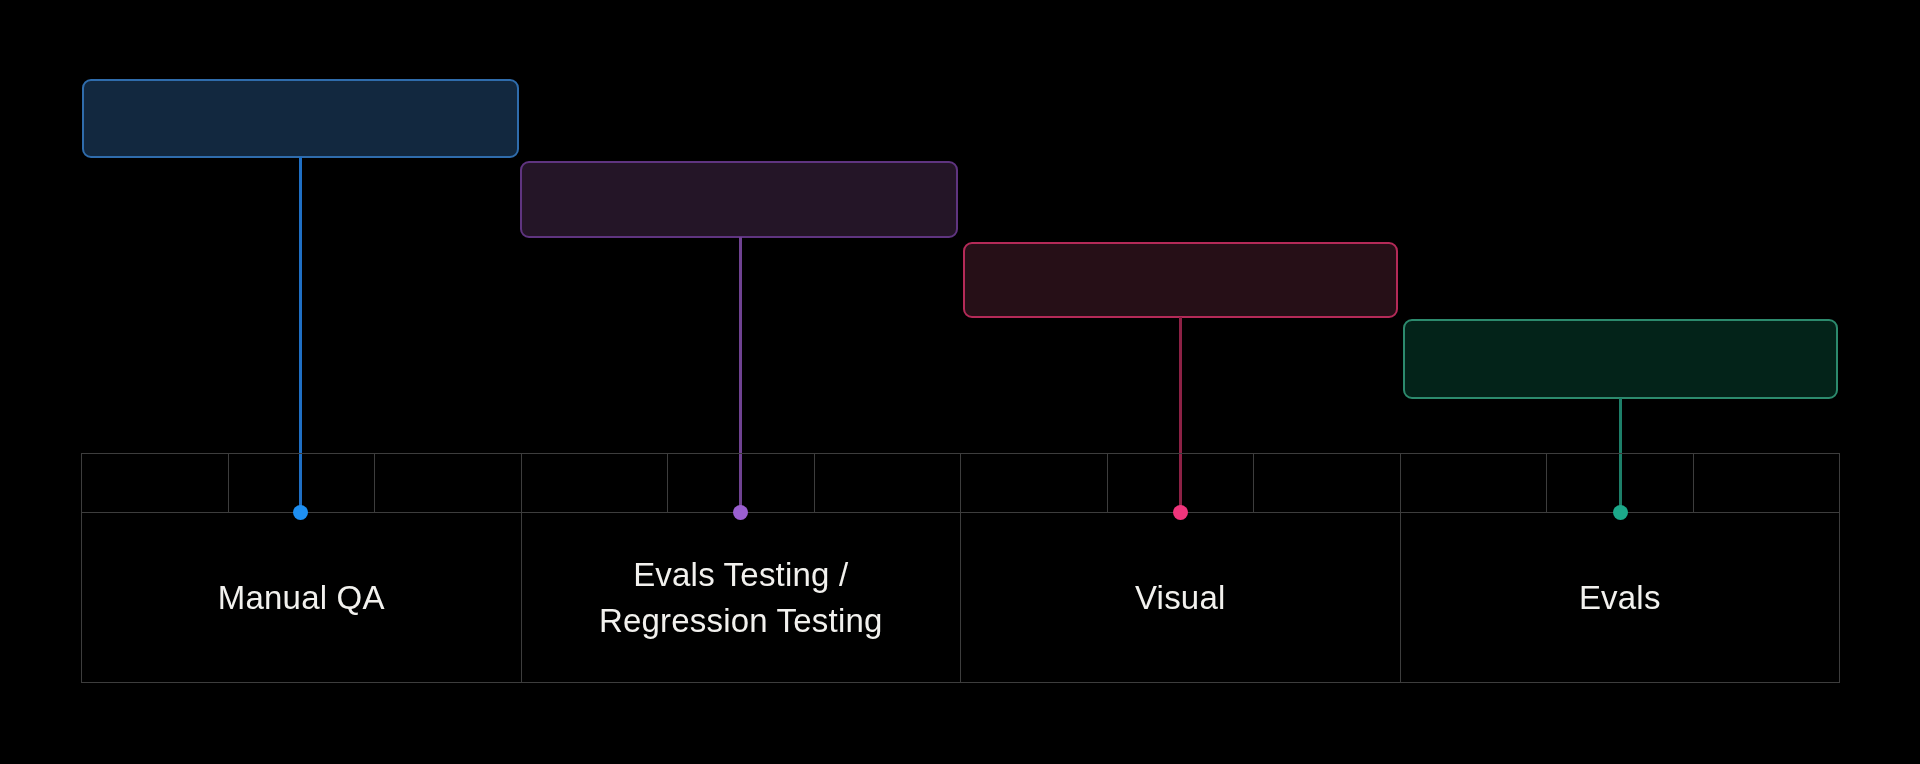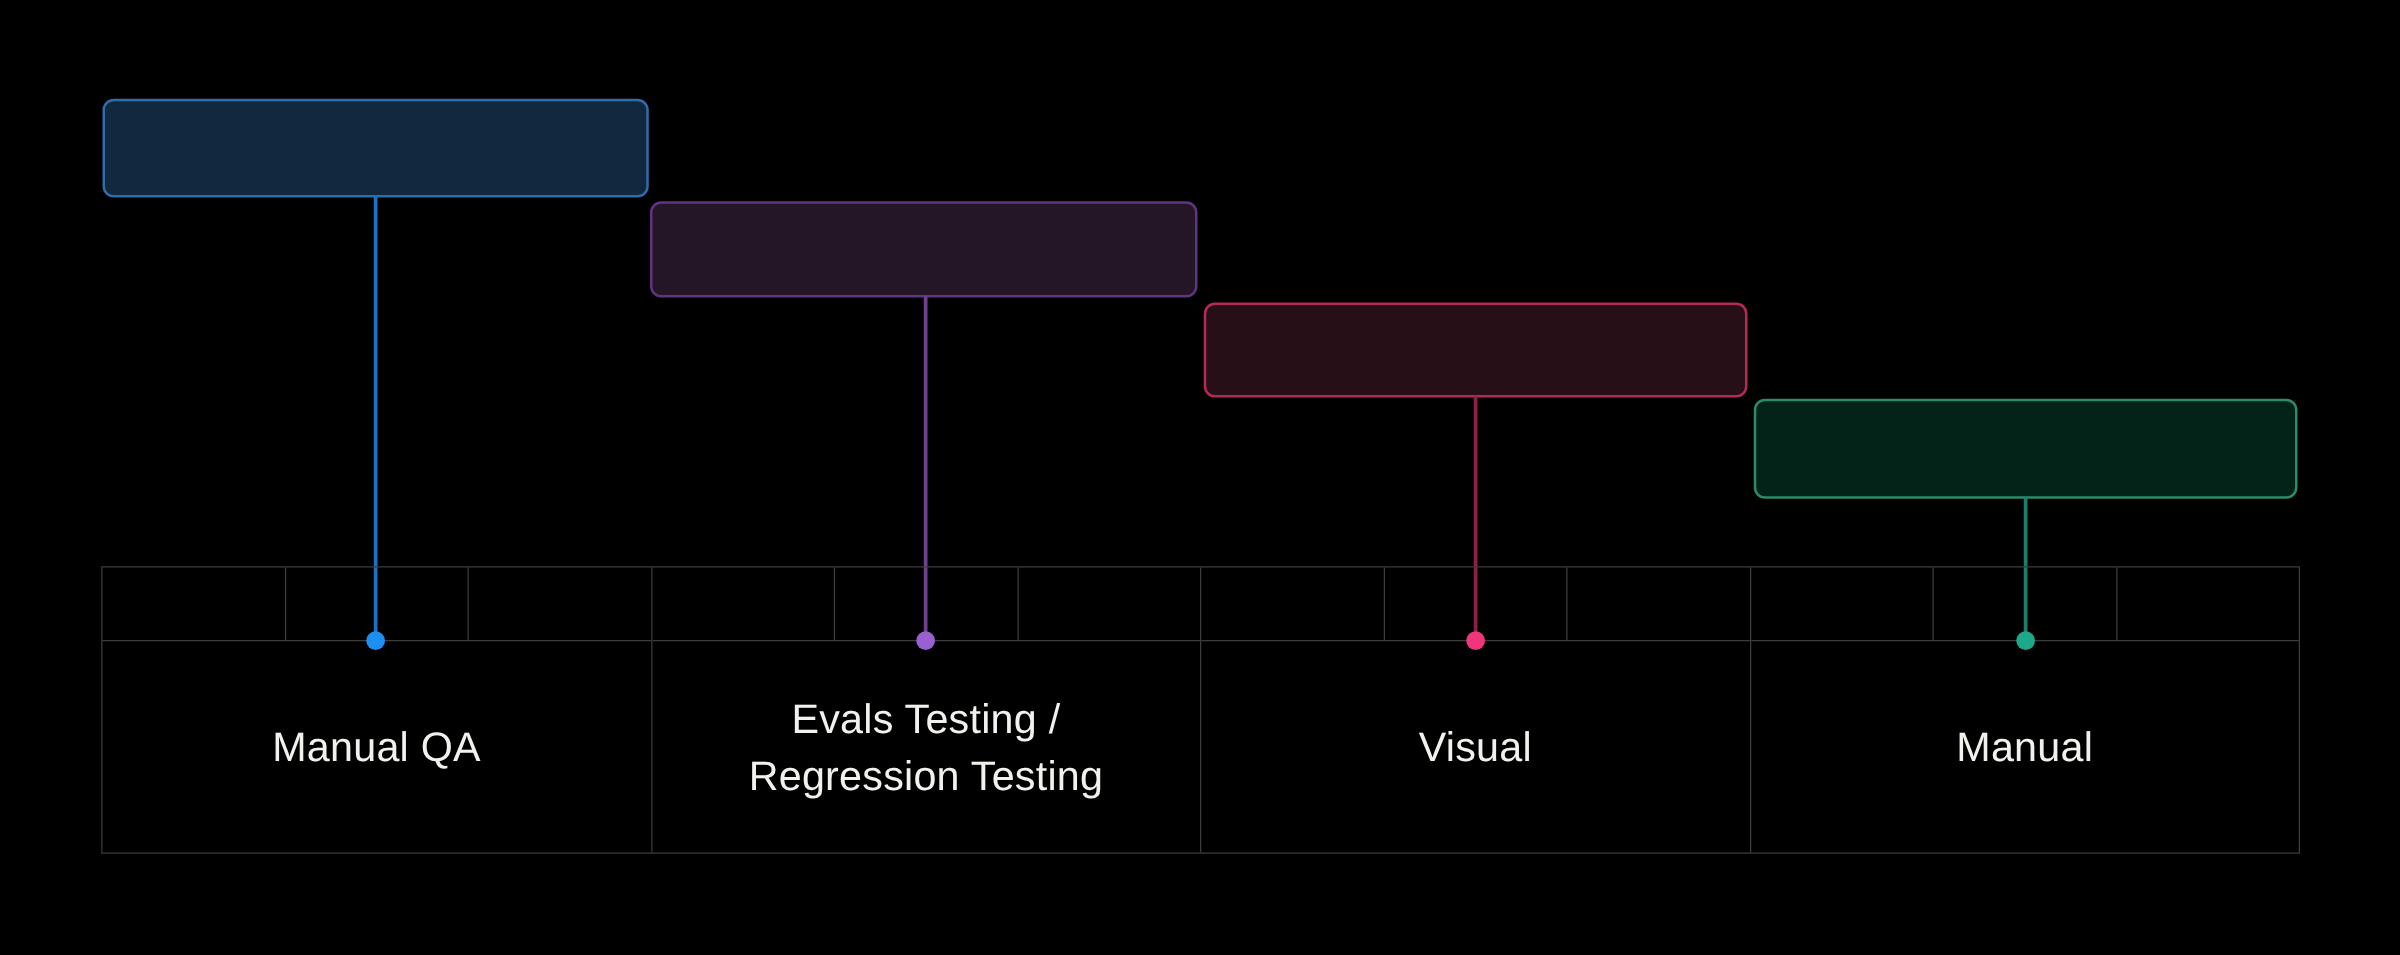--- a/index.html
+++ b/index.html
@@ -163,19 +163,19 @@
       </div>
     </div>
 
     <div class="section" style="--grid: #3d3d3d;">
       <div class="tick-row" style="--grid: #3d3d3d;">
         <div class="tick-cell" style="--grid: #3d3d3d;"></div>
         <div class="tick-cell" style="--grid: #3d3d3d;"></div>
         <div class="tick-cell" style="--grid: #3d3d3d;"></div>
       </div>
       <div class="label-cell" style="--text: #f2f1ee;">
-        <span class="label-line">Manual</span>
+        <span class="label-line">Evals</span>
         <span class="label-line"></span>
       </div>
     </div>
 
   </div>
 </div>
 
 </body></html>

